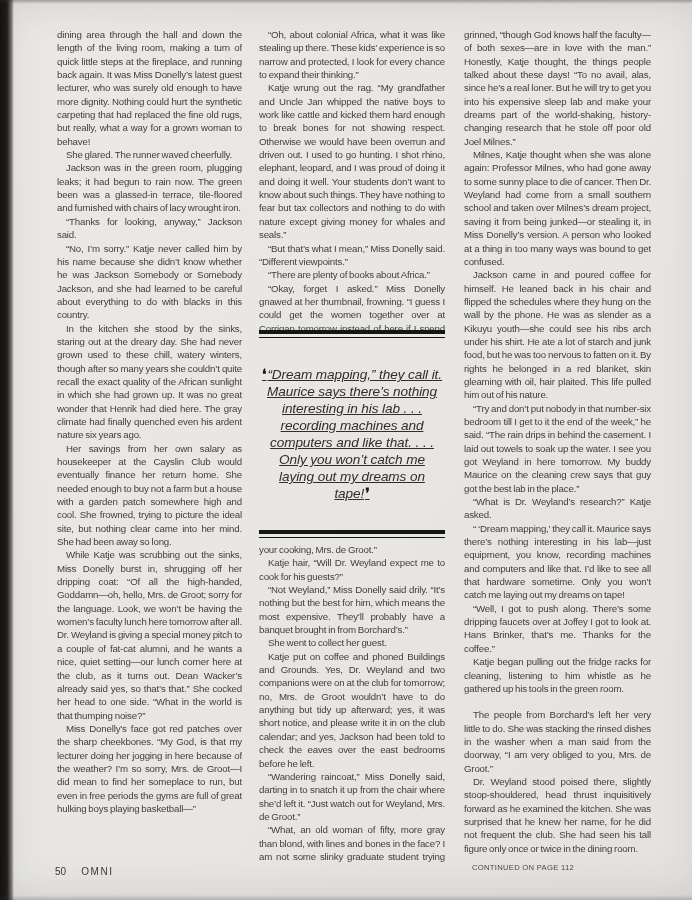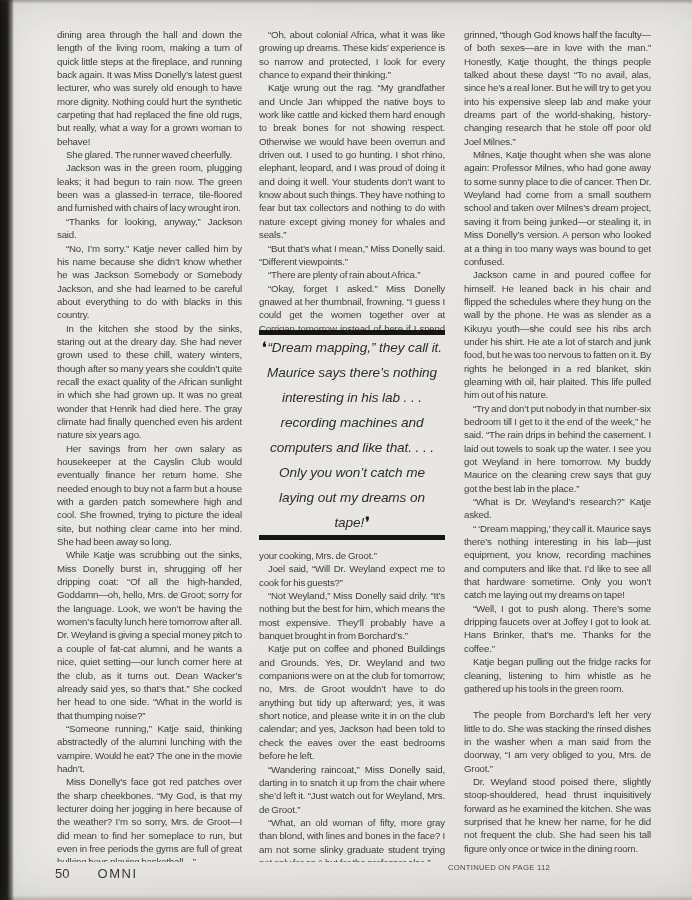--- a/index.html
+++ b/index.html
@@ -25,71 +25,71 @@
   .col p.indent{text-indent:9px;}
   .col p.space-before{margin-top:13px;}
   #col1{left:57px;}
   #col2{left:259px;width:186px;}
   #col3{left:464px;width:187px;height:828px;}
   .col2-top{height:302px;overflow:hidden;}
   .pq{height:208px;display:flex;flex-direction:column;}
   .rule{height:3px;border-top:4px solid #151513;border-bottom:1px solid #151513;}
   .pq-body{flex:1;display:flex;align-items:center;justify-content:center;padding:0 1px;}
   .pq-text{
-    text-align:center;font-style:italic;font-size:13.6px;line-height:25px;
-    letter-spacing:-0.1px;word-spacing:normal;color:#2f2e2a;
+    text-align:center;font-style:italic;font-size:13.6px;line-height:17px;
+    letter-spacing:-0.1px;word-spacing:normal;color:#2f2e2a;text-decoration:underline;
   }
   .qmark{font-style:normal;font-weight:bold;font-size:14px;color:#1b1a18;}
   .qmark.open{margin-right:1px;}
   .qmark.close{margin-left:1px;}
-  .col2-bottom{margin-top:11px;overflow:hidden;}
-  .folio{position:absolute;left:55px;top:866px;font-size:13px;color:#3c3b37;display:flex;gap:28px;align-items:baseline;}
+  .col2-bottom{margin-top:5px;overflow:hidden;}
+  .folio{position:absolute;left:55px;top:866px;font-size:10px;color:#3c3b37;display:flex;gap:15px;align-items:baseline;}
   .folio .mag{letter-spacing:1.6px;}
-  .continued{position:absolute;left:448px;top:863px;font-size:7.7px;letter-spacing:0.25px;color:#4b4a46;}
+  .continued{position:absolute;left:472px;top:863px;font-size:7.7px;letter-spacing:0.25px;color:#4b4a46;}
 </style>
 </head>
 <body>
 
 <div class="page">
   <div class="scan-left"></div>
   <div class="scan-top"></div>
   <div class="scan-bottom"></div>
 
   <div id="col1" class="col">
       <p class="">dining area through the hall and down the length of the living room, making a turn of quick little steps at the fireplace, and running back again. It was Miss Donelly’s latest guest lecturer, who was surely old enough to have more dignity. Nothing could hurt the synthetic carpeting that had replaced the fine old rugs, but really, what a way for a grown woman to behave!</p>
       <p class="indent">She glared. The runner waved cheerfully.</p>
       <p class="indent">Jackson was in the green room, plugging leaks; it had begun to rain now. The green been was a glassed-in terrace, tile-floored and furnished with chairs of lacy wrought iron.</p>
       <p class="indent">“Thanks for looking, anyway,” Jackson said.</p>
       <p class="indent">“No, I’m sorry.” Katje never called him by his name because she didn’t know whether he was Jackson Somebody or Somebody Jackson, and she had learned to be careful about everything to do with blacks in this country.</p>
       <p class="indent">In the kitchen she stood by the sinks, staring out at the dreary day. She had never grown used to these chill, watery winters, though after so many years she couldn’t quite recall the exact quality of the African sunlight in which she had grown up. It was no great wonder that Henrik had died here. The gray climate had finally quenched even his ardent nature six years ago.</p>
       <p class="indent">Her savings from her own salary as housekeeper at the Cayslin Club would eventually finance her return home. She needed enough to buy not a farm but a house with a garden patch somewhere high and cool. She frowned, trying to picture the ideal site, but nothing clear came into her mind. She had been away so long.</p>
       <p class="indent">While Katje was scrubbing out the sinks, Miss Donelly burst in, shrugging off her dripping coat: “Of all the high-handed, Goddamn—oh, hello, Mrs. de Groot; sorry for the language. Look, we won’t be having the women’s faculty lunch here tomorrow after all. Dr. Weyland is giving a special money pitch to a couple of fat-cat alumni, and he wants a nice, quiet setting—our lunch corner here at the club, as it turns out. Dean Wacker’s already said yes, so that’s that.” She cocked her head to one side. “What in the world is that thumping noise?”</p>
-      <p class="indent">“Someone running,” Katje said, thinking abstractedly of the alumni lunching with the vampire. Would he eat? The one in the movie hadn’t.</p>
       <p class="indent">Miss Donelly’s face got red patches over the sharp cheekbones. “My God, is that my lecturer doing her jogging in here because of the weather? I’m so sorry, Mrs. de Groot—I did mean to find her someplace to run, but even in free periods the gyms are full of great hulking boys playing basketball—”</p>
     </div>
 
   <div id="col2" class="col">
     <div class="col2-top">
-        <p class="indent">“Oh, about colonial Africa, what it was like growing up dreams. These kids’ experience is so narrow and protected, I look for every chance to expand their thinking.”</p>
+        <p class="indent">“Oh, about colonial Africa, what it was like stealing up there. These kids’ experience is so narrow and protected, I look for every chance to expand their thinking.”</p>
         <p class="indent">Katje wrung out the rag. “My grandfather and Uncle Jan whipped the native boys to work like cattle and kicked them hard enough to break bones for not showing respect. Otherwise we would have been overrun and driven out. I used to go hunting. I shot rhino, elephant, leopard, and I was proud of doing it and doing it well. Your students don’t want to know about such things. They have nothing to fear but tax collectors and nothing to do with nature except giving money for whales and seals.”</p>
         <p class="indent">“But that’s what I mean,” Miss Donelly said. “Different viewpoints.”</p>
-        <p class="indent">“There are plenty of rain about Africa.”</p>
+        <p class="indent">“There are plenty of books about Africa.”</p>
         <p class="indent">“Okay, forget I asked.” Miss Donelly gnawed at her thumbnail, frowning. “I guess I could get the women together over at Corrigan tomorrow instead of here if I spend an hour on the phone. We’ll miss</p>
       </div>
     <div class="pq">
       <div class="rule"></div>
       <div class="pq-body">
         <div class="pq-text"><span class="qmark open">❛</span><span>“Dream mapping,” they call it. Maurice says there’s nothing interesting in his lab . . . recording machines and computers and like that. . . . Only you won’t catch me laying out my dreams on tape!</span><span class="qmark close">❜</span></div>
       </div>
       <div class="rule"></div>
     </div>
     <div class="col2-bottom">
         <p class="">your cooking, Mrs. de Groot.”</p>
-        <p class="indent">Joel said, “Will Dr. Weyland expect me to cook for his guests?”</p>
+        <p class="indent">Katje hair, “Will Dr. Weyland expect me to cook for his guests?”</p>
         <p class="indent">“Not Weyland,” Miss Donelly said drily. “It’s nothing but the best for him, which means the most expensive. They’ll probably have a banquet brought in from Borchard’s.”</p>
+        <p class="indent">She went to collect her guest.</p>
         <p class="indent">Katje put on coffee and phoned Buildings and Grounds. Yes, Dr. Weyland and two companions were on at the club for tomorrow; no, Mrs. de Groot wouldn’t have to do anything but tidy up afterward; yes, it was short notice, and please write it in on the club calendar; and yes, Jackson had been told to check the eaves over the east bedrooms before he left.</p>
         <p class="indent">“Wandering raincoat,” Miss Donelly said, darting in to snatch it up from the chair where she’d left it. “Just watch out for Weyland, Mrs. de Groot.”</p>
         <p class="indent">“What, an old woman of fifty, more gray than blond, with lines and bones in the face? I am not some slinky graduate student trying not only for an A but for the professor also.”</p>
       </div>
   </div>
 
   <div id="col3" class="col">
       <p class="">grinned, “though God knows half the faculty—of both sexes—are in love with the man.” Honestly, Katje thought, the things people talked about these days! “To no avail, alas, since he’s a real loner. But he will try to get you into his expensive sleep lab and make your dreams part of the world-shaking, history-changing research that he stole off poor old Joel Milnes.”</p>
       <p class="indent">Milnes, Katje thought when she was alone again: Professor Milnes, who had gone away to some sunny place to die of cancer. Then Dr. Weyland had come from a small southern school and taken over Milnes’s dream project, saving it from being junked—or stealing it, in Miss Donelly’s version. A person who looked at a thing in too many ways was bound to get confused.</p>
       <p class="indent">Jackson came in and poured coffee for himself. He leaned back in his chair and flipped the schedules where they hung on the wall by the phone. He was as slender as a Kikuyu youth—she could see his ribs arch under his shirt. He ate a lot of starch and junk food, but he was too nervous to fatten on it. By rights he belonged in a red blanket, skin gleaming with oil, hair plaited. This life pulled him out of his nature.</p>

